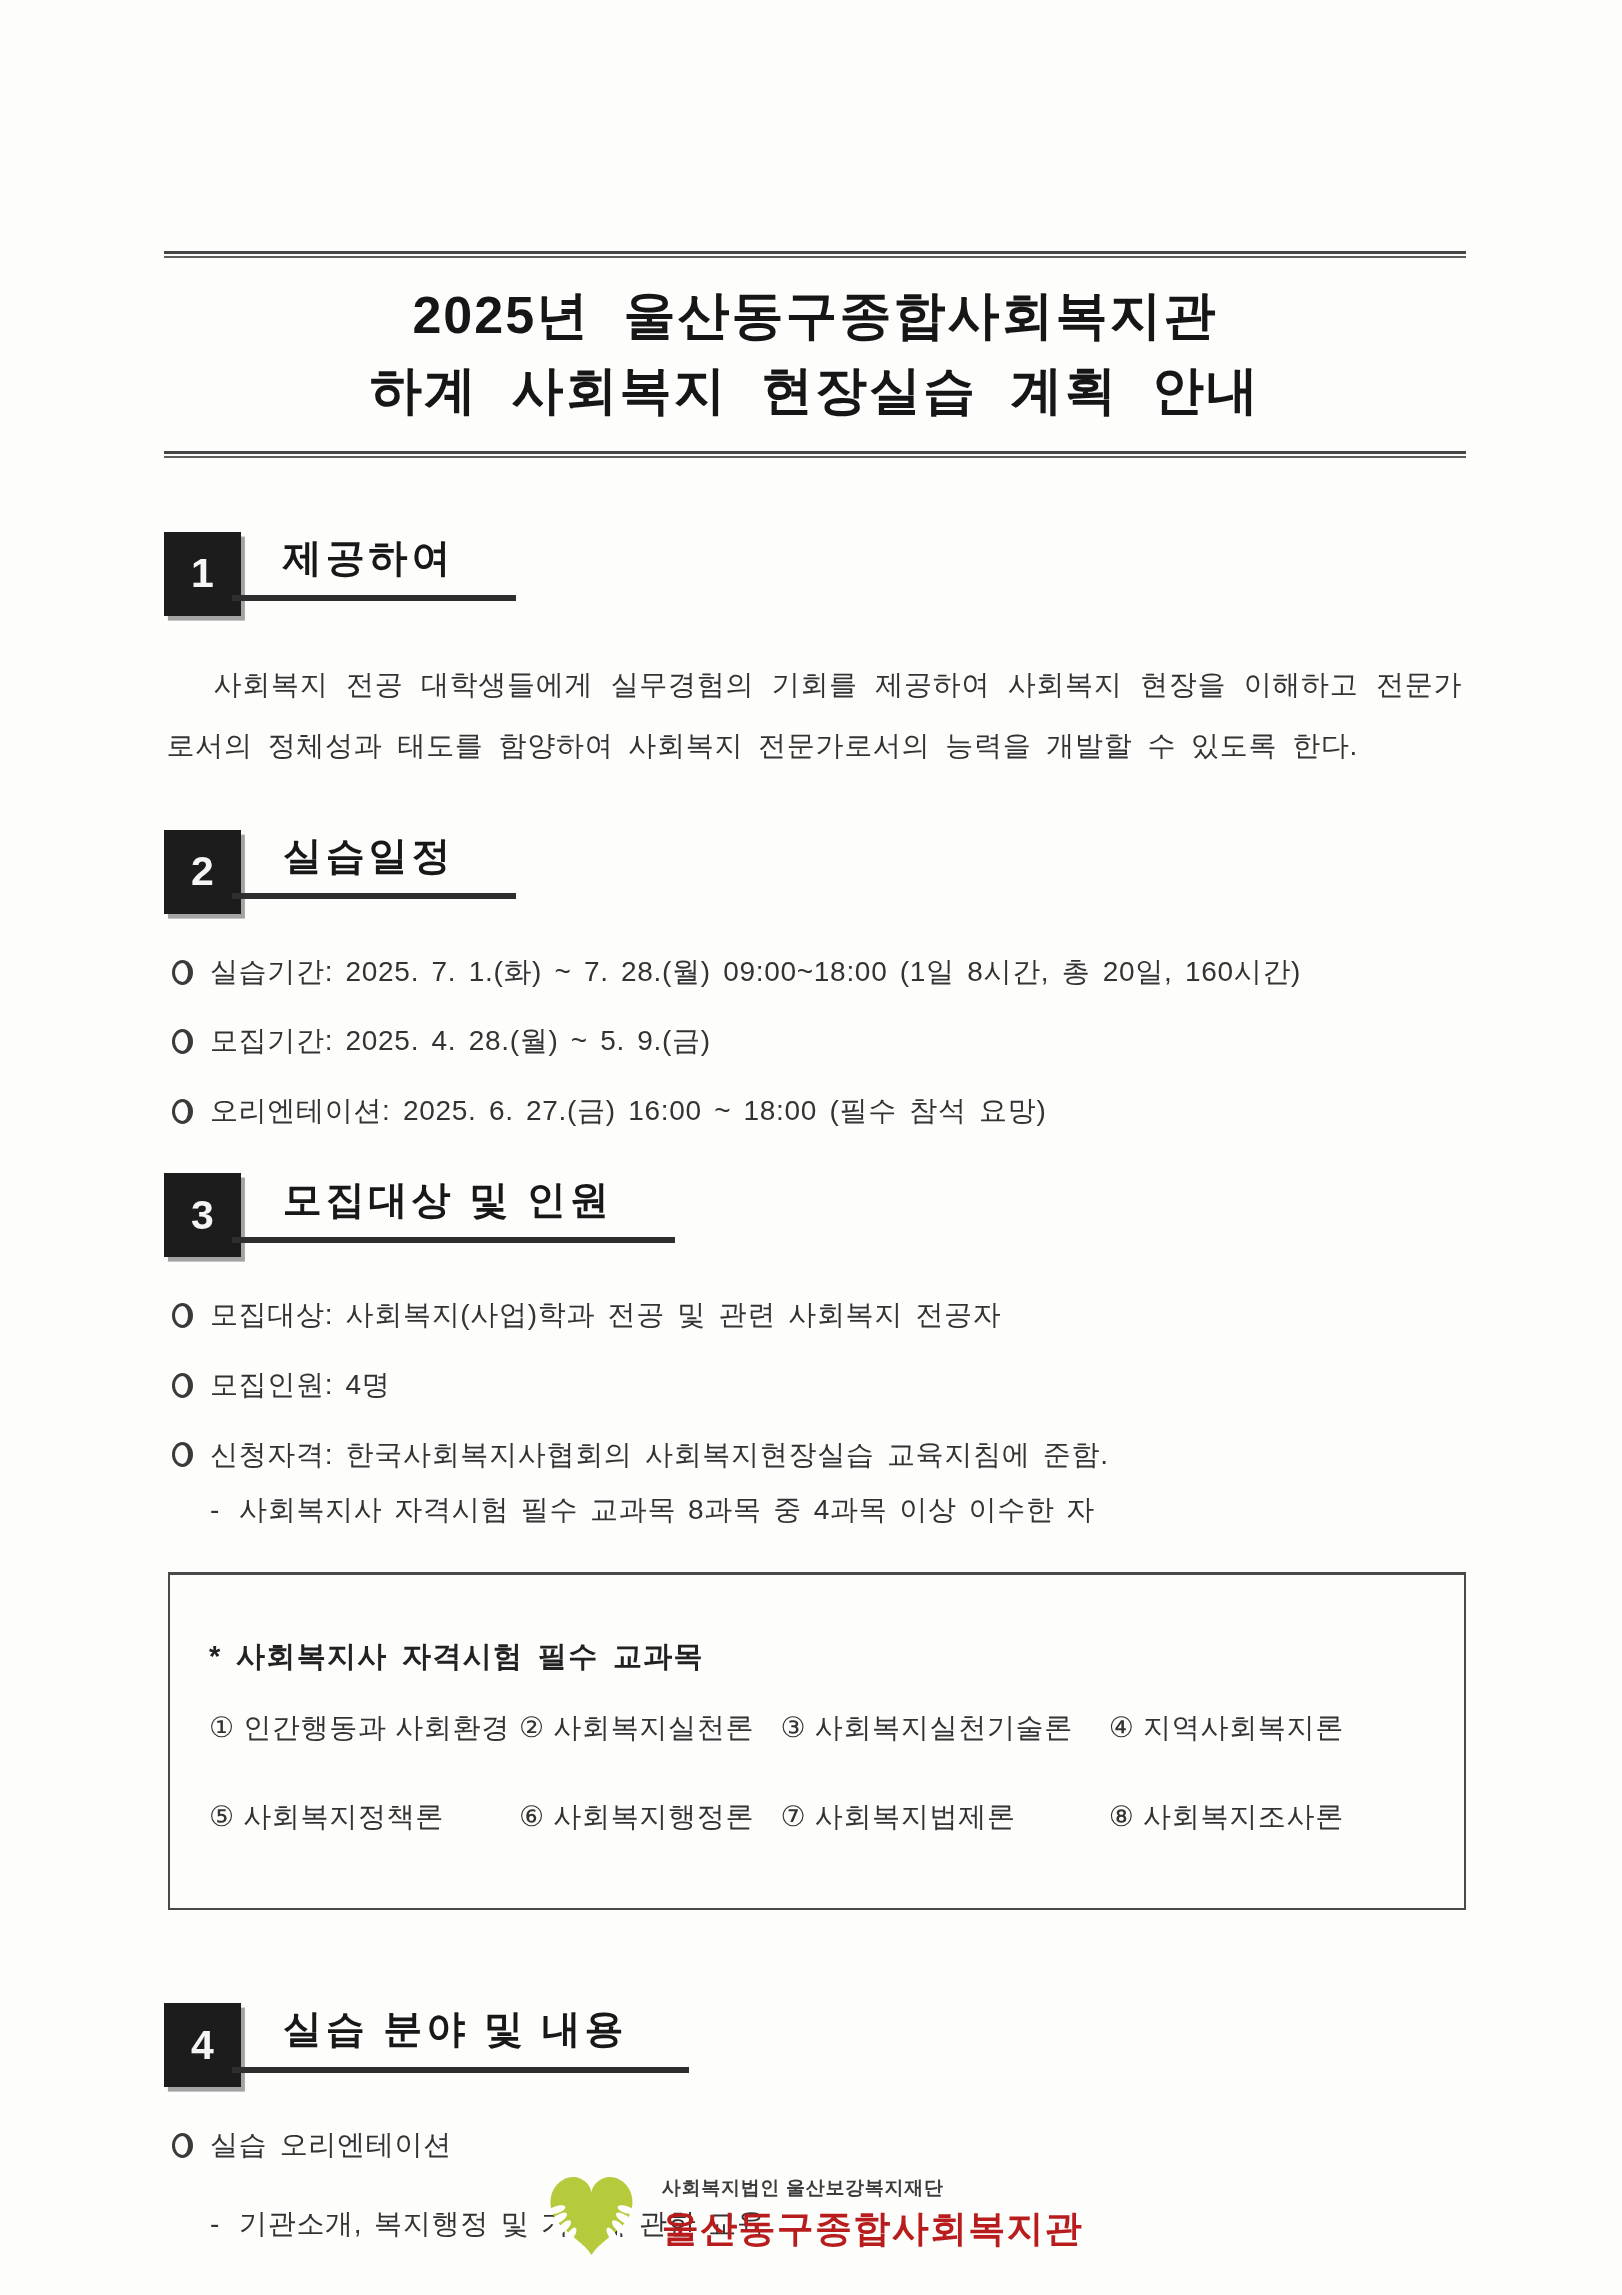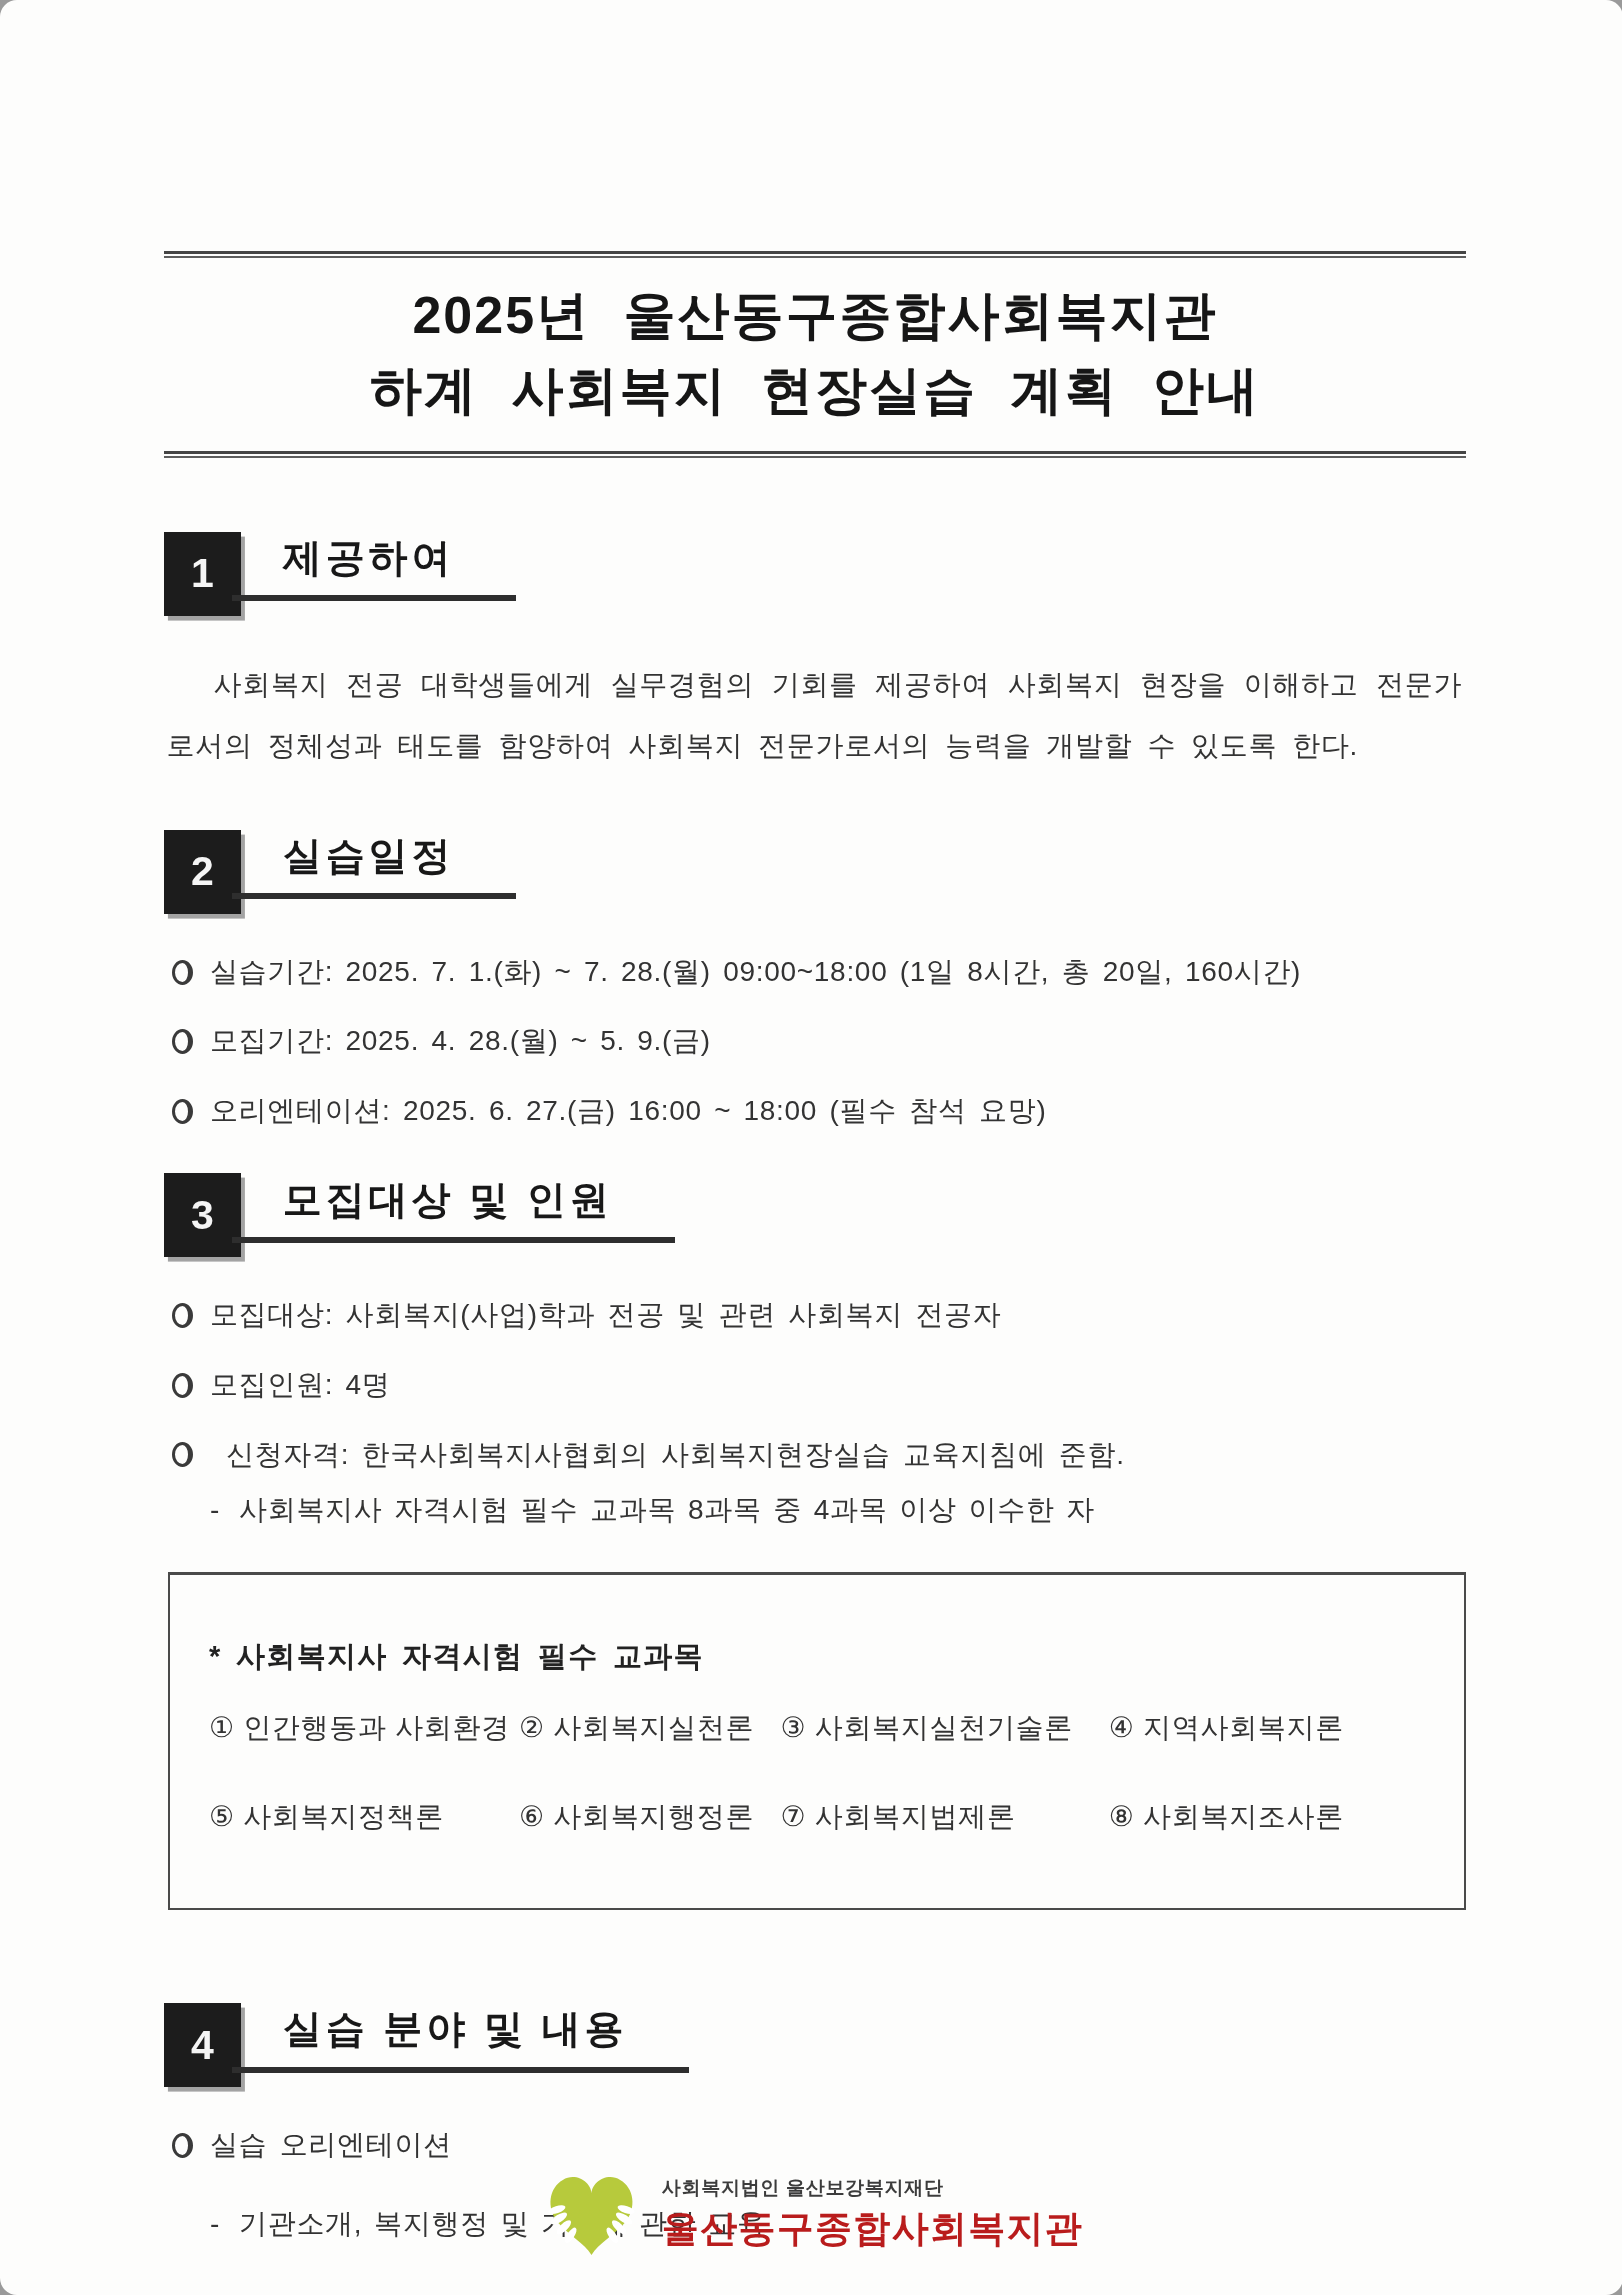--- a/index.html
+++ b/index.html
@@ -2,21 +2,20 @@
 <html lang="ko" style="font-size:10.5px"><head>
 <meta charset="utf-8">
 <style>
   * { margin:0; padding:0; box-sizing:border-box; }
   html,body { background:#9a9a9a; }
   body { font-family:"Liberation Sans","DejaVu Sans",sans-serif; }
   .page {
     position:relative; width:1623px; height:2295px; margin:0 auto;
     background:#fdfdfc; color:#313131; overflow:hidden;
     padding:251px 157px 0 164px;
-    border-radius:17px;
   }
   
   .double-rule { height:7.2px; border-top:3.3px solid #454545; border-bottom:2.6px solid #5d5d5d; }
   .title-block { text-align:center; padding:19.6px 0 22px 0; }
   .title-line {
     font-size:52px; font-weight:bold; color:#161616;
     letter-spacing:2px; word-spacing:17px; line-height:1.45;
   }
   
   .section-header { display:flex; align-items:flex-end; margin-bottom:38px; }
@@ -120,21 +119,21 @@
   </div>
   <div class="bullet-list body-text" style="margin-bottom:0;">
     <div class="bullet-row">
       <span class="circle-marker"></span>
       <span class="bullet-text">모집대상: 사회복지(사업)학과 전공 및 관련 사회복지 전공자</span>
     </div>
     <div class="bullet-row">
       <span class="circle-marker"></span>
       <span class="bullet-text">모집인원: 4명</span>
     </div>
-    <div class="bullet-row" style="margin-bottom:18.3px;gap:16px;">
+    <div class="bullet-row" style="margin-bottom:18.3px;">
       <span class="circle-marker"></span>
       <span class="bullet-text">신청자격: 한국사회복지사협회의 사회복지현장실습 교육지침에 준함.</span>
     </div>
     <div class="dash-row s3-sub body-text">
       <span class="dash-marker">-</span>
       <span class="dash-text">사회복지사 자격시험 필수 교과목 8과목 중 4과목 이상 이수한 자</span>
     </div>
   </div>
 
   <div class="course-box">

